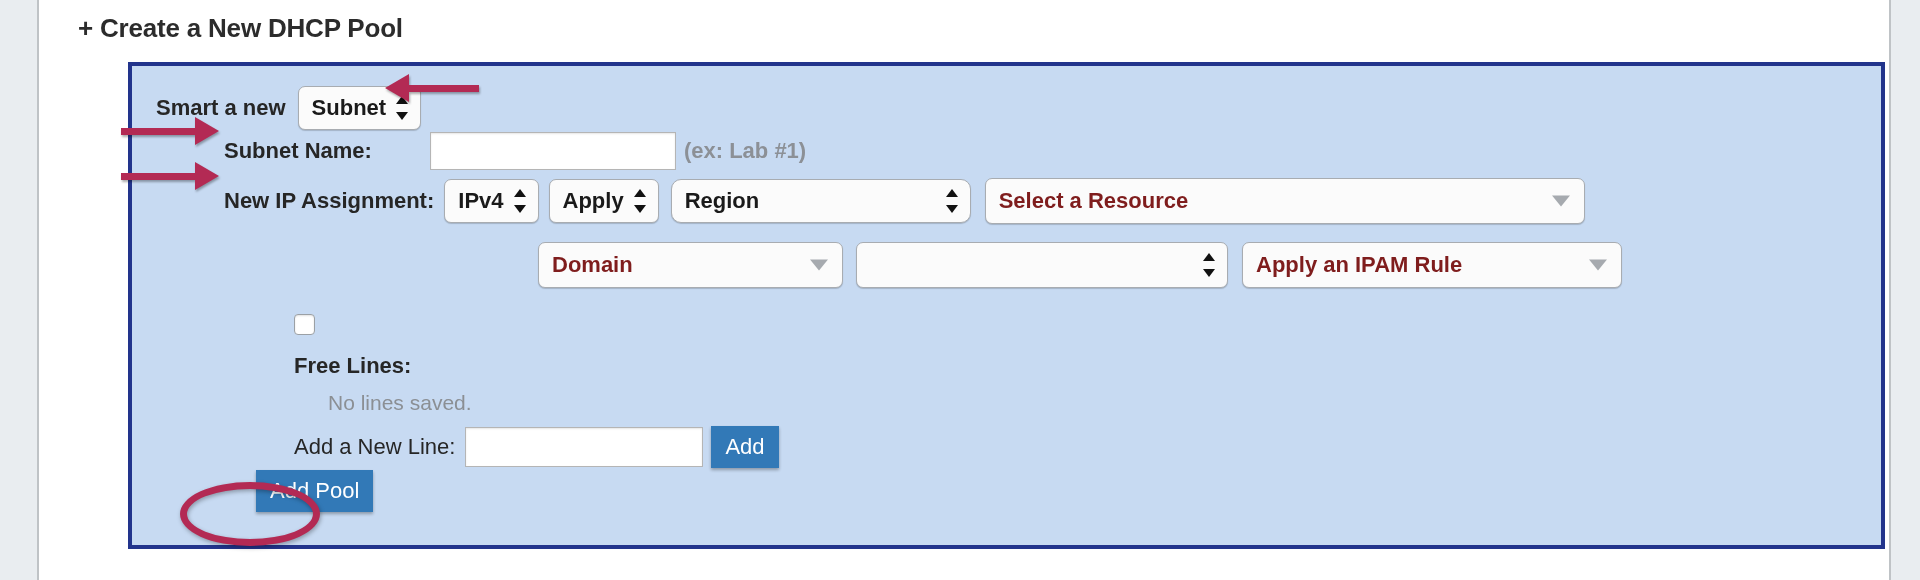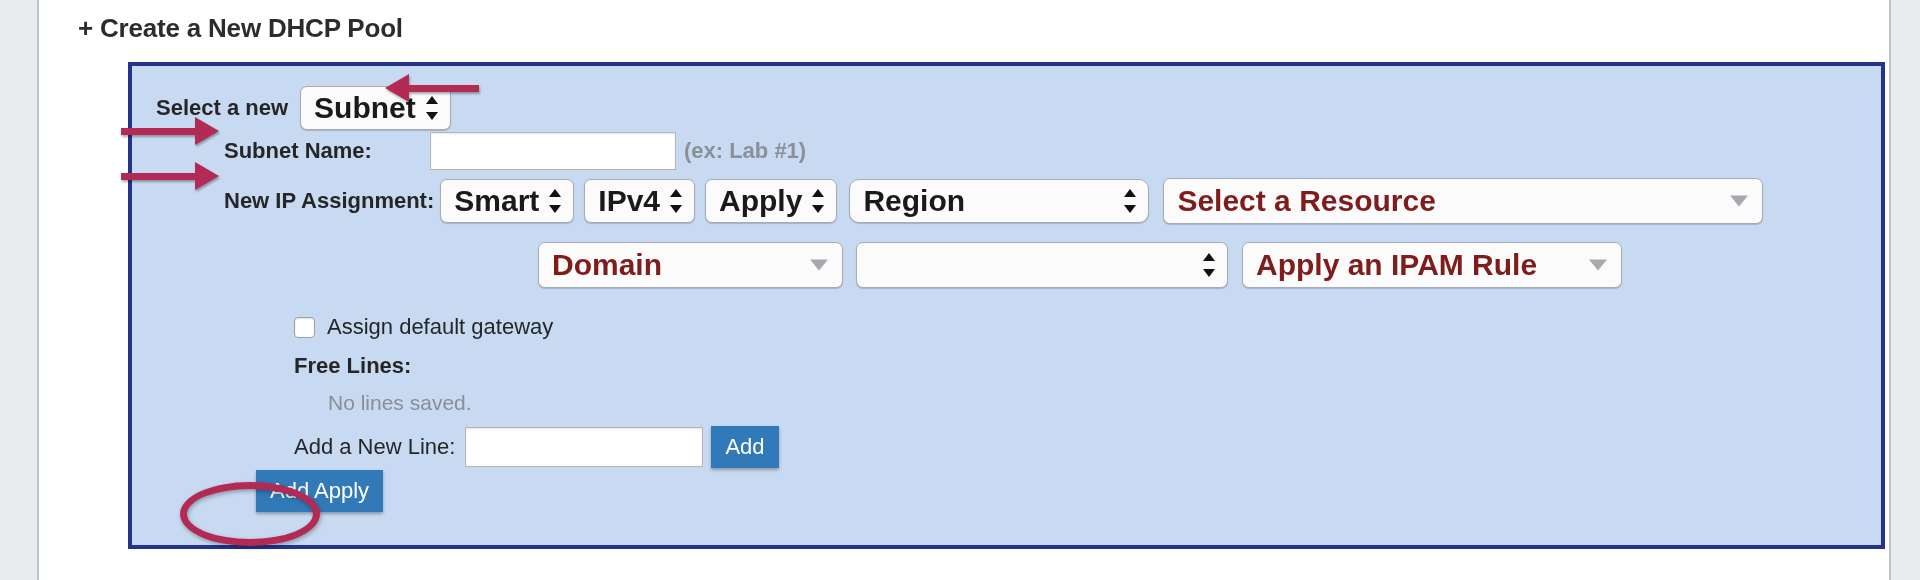--- a/index.html
+++ b/index.html
@@ -82,21 +82,21 @@
   .sel {
     position: relative;
     display: inline-flex;
     align-items: center;
     background: #fbfbfb;
     border: 1px solid #a8acb1;
     border-radius: 7px;
     box-shadow: 0 1px 1px rgba(0,0,0,.18);
     height: 44px;
     padding: 0 34px 0 13px;
-    font-size: 30px;
+    font-size: 22px;
     font-weight: bold;
     color: #1a1a1a;
     white-space: nowrap;
     cursor: default;
   }
   .sel .updown {
     position: absolute;
     right: 11px;
     top: 50%;
     transform: translateY(-50%);
@@ -215,40 +215,36 @@
 <div id="screen">
 
   <div class="gutter left"></div>
   <div class="gutter right"></div>
 
   <div class="page-title">+ Create a New DHCP Pool</div>
 
   <div class="panel">
 
     <div class="row" style="left:24px; top:20px;">
-      <span class="lbl-bold">Select a new</span>
+      <span class="lbl-bold">Smart a new</span>
       <span class="sel" style="margin-left:12px;">
         <span>Subnet</span>
         <span class="updown"></span>
       </span>
     </div>
 
     <div class="row" style="left:92px; top:66px;">
       <span class="lbl-bold">Subnet Name:</span>
       <input class="txt" type="text" style="width: 246px; margin-left: 58px;" placeholder="">
       <span class="lbl-grey-bold" style="margin-left:8px;">(ex: Lab #1)</span>
     </div>
 
     <div class="row" style="left:92px; top:112px;">
       <span class="lbl-bold">New IP Assignment:</span>
 
-      <span class="sel" style="margin-left:6px;">
-        <span>Smart</span>
-        <span class="updown"></span>
-      </span>
 
       <span class="sel" style="margin-left:10px;">
         <span>IPv4</span>
         <span class="updown"></span>
       </span>
 
       <span class="sel" style="margin-left:10px;">
         <span>Apply</span>
         <span class="updown"></span>
       </span>
@@ -276,39 +272,38 @@
       </span>
 
       <span class="sel wide" style="margin-left:14px; width:380px; height:46px;">
         <span>Apply an IPAM Rule</span>
         <span class="caret"></span>
       </span>
     </div>
 
     <div class="row" style="left:162px; top:248px;">
       <span class="cbx"></span>
-      <span class="lbl-plain" style="margin-left:12px;">Assign default gateway</span>
     </div>
 
     <div class="row" style="left:162px; top:287px;">
       <span class="lbl-bold">Free Lines:</span>
     </div>
 
     <div class="row" style="left:196px; top:325px;">
       <span class="lbl-grey">No lines saved.</span>
     </div>
 
     <div class="row" style="left:162px; top:360px;">
       <span class="lbl-plain">Add a New Line:</span>
       <input class="txt" type="text" style="width: 238px; margin-left: 10px; height: 40px;" placeholder="">
       <button class="btn-blue" style="margin-left:8px;">Add</button>
     </div>
 
     <div class="row" style="left:124px; top:404px;">
-      <button class="btn-blue">Add Apply</button>
+      <button class="btn-blue">Add Pool</button>
     </div>
 
   </div>
 
   <div class="arrow left" style="left:385px; top:80px; width:94px;">
     <span class="shaft"></span>
     <span class="head"></span>
   </div>
 
   <div class="arrow right" style="left:121px; top:123px; width:98px;">

